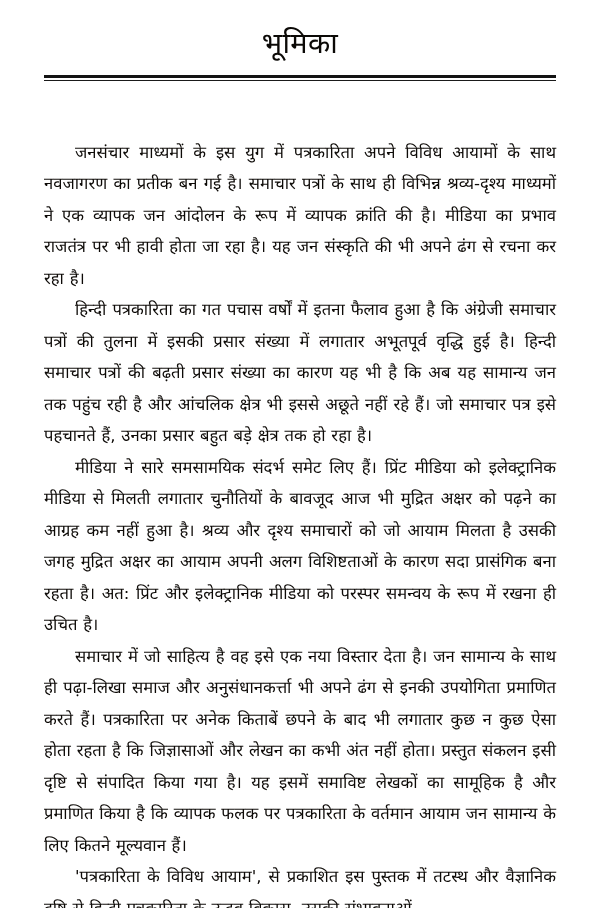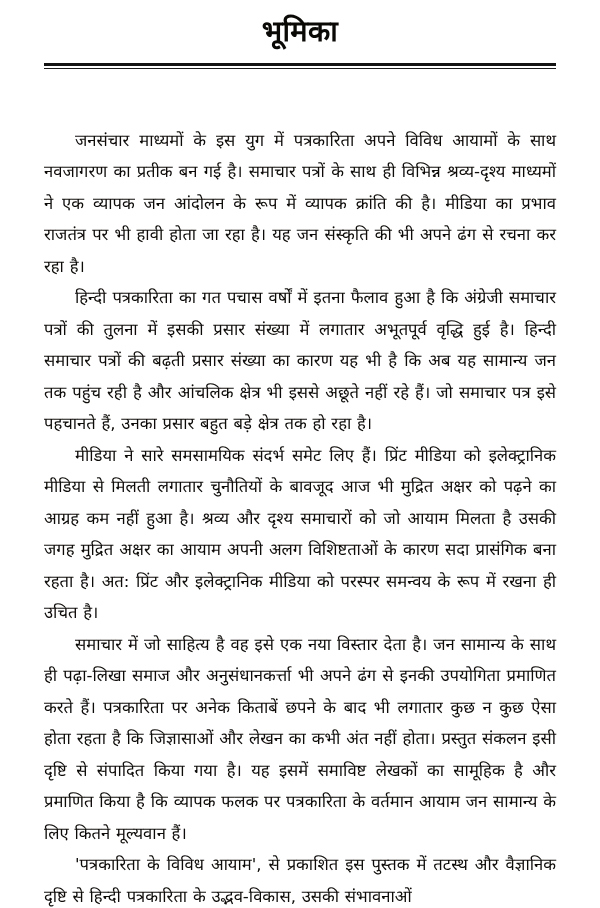--- a/index.html
+++ b/index.html
@@ -17,26 +17,26 @@
   .page {
     position: relative;
     width: 600px;
     height: 908px;
     box-sizing: border-box;
     padding: 0 44px;
   }
   .page-title {
     text-align: center;
     font-family: "DejaVu Sans", "Liberation Sans", sans-serif;
-    font-weight: bold;
+    font-weight: normal;
     font-size: 29px;
     letter-spacing: 0.5px;
     color: #0b0906;
     margin: 0;
-    padding-top: 14px;
+    padding-top: 26px;
     line-height: 1.2;
   }
   .rule-group {
     margin-top: 14px;
     margin-bottom: 0;
   }
   .rule-thick {
     height: 3px;
     background: #131313;
     width: 100%;

